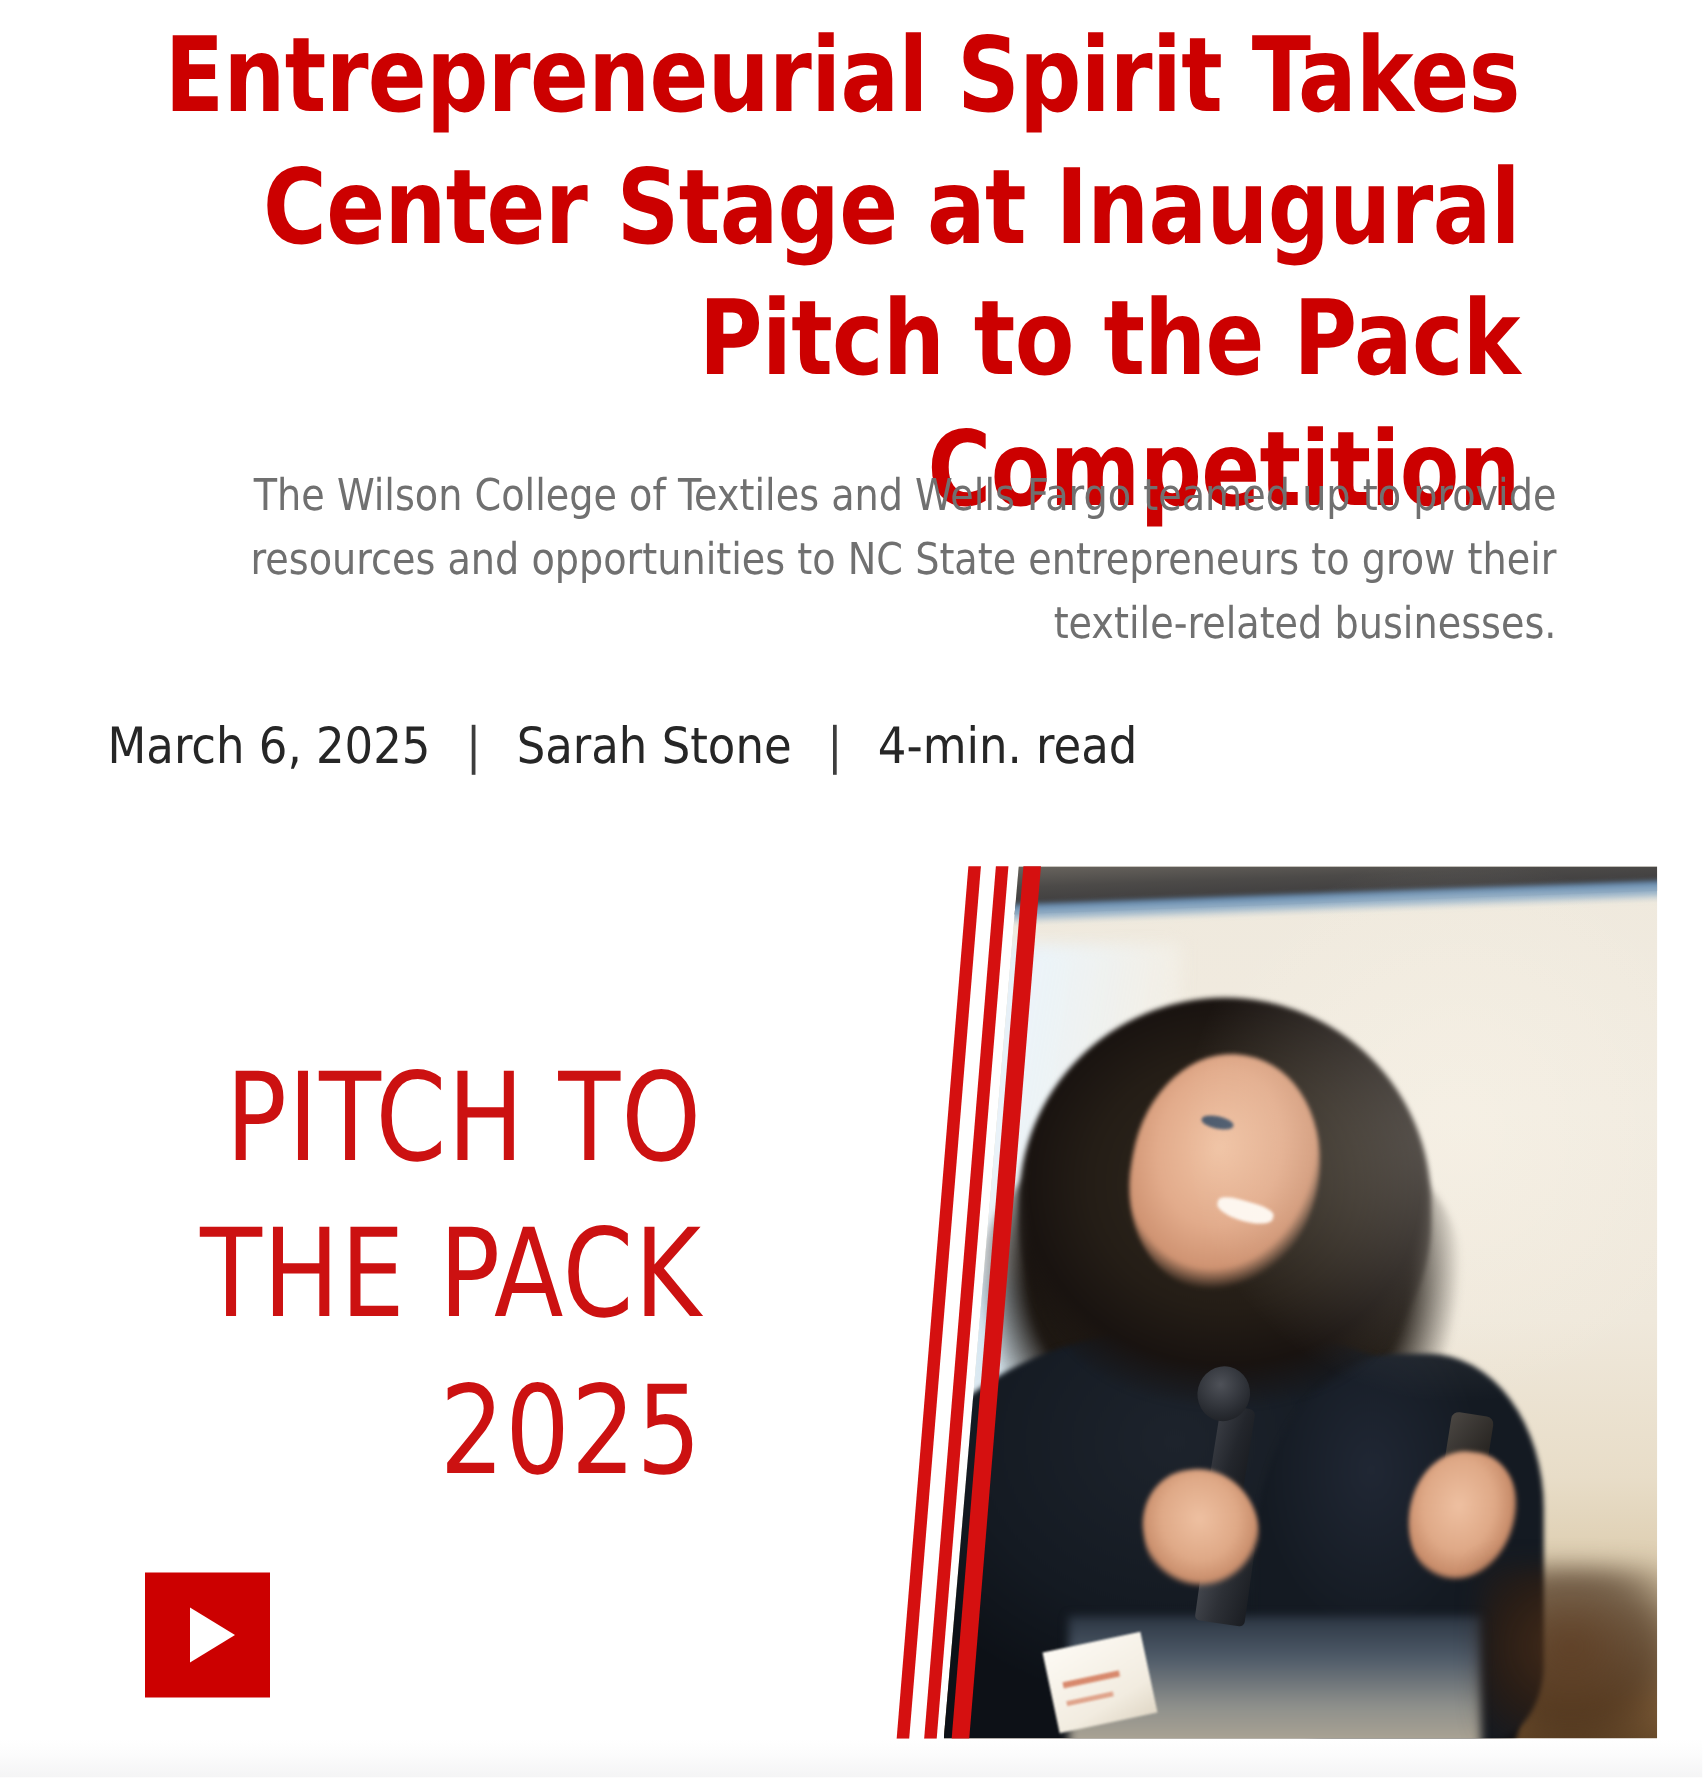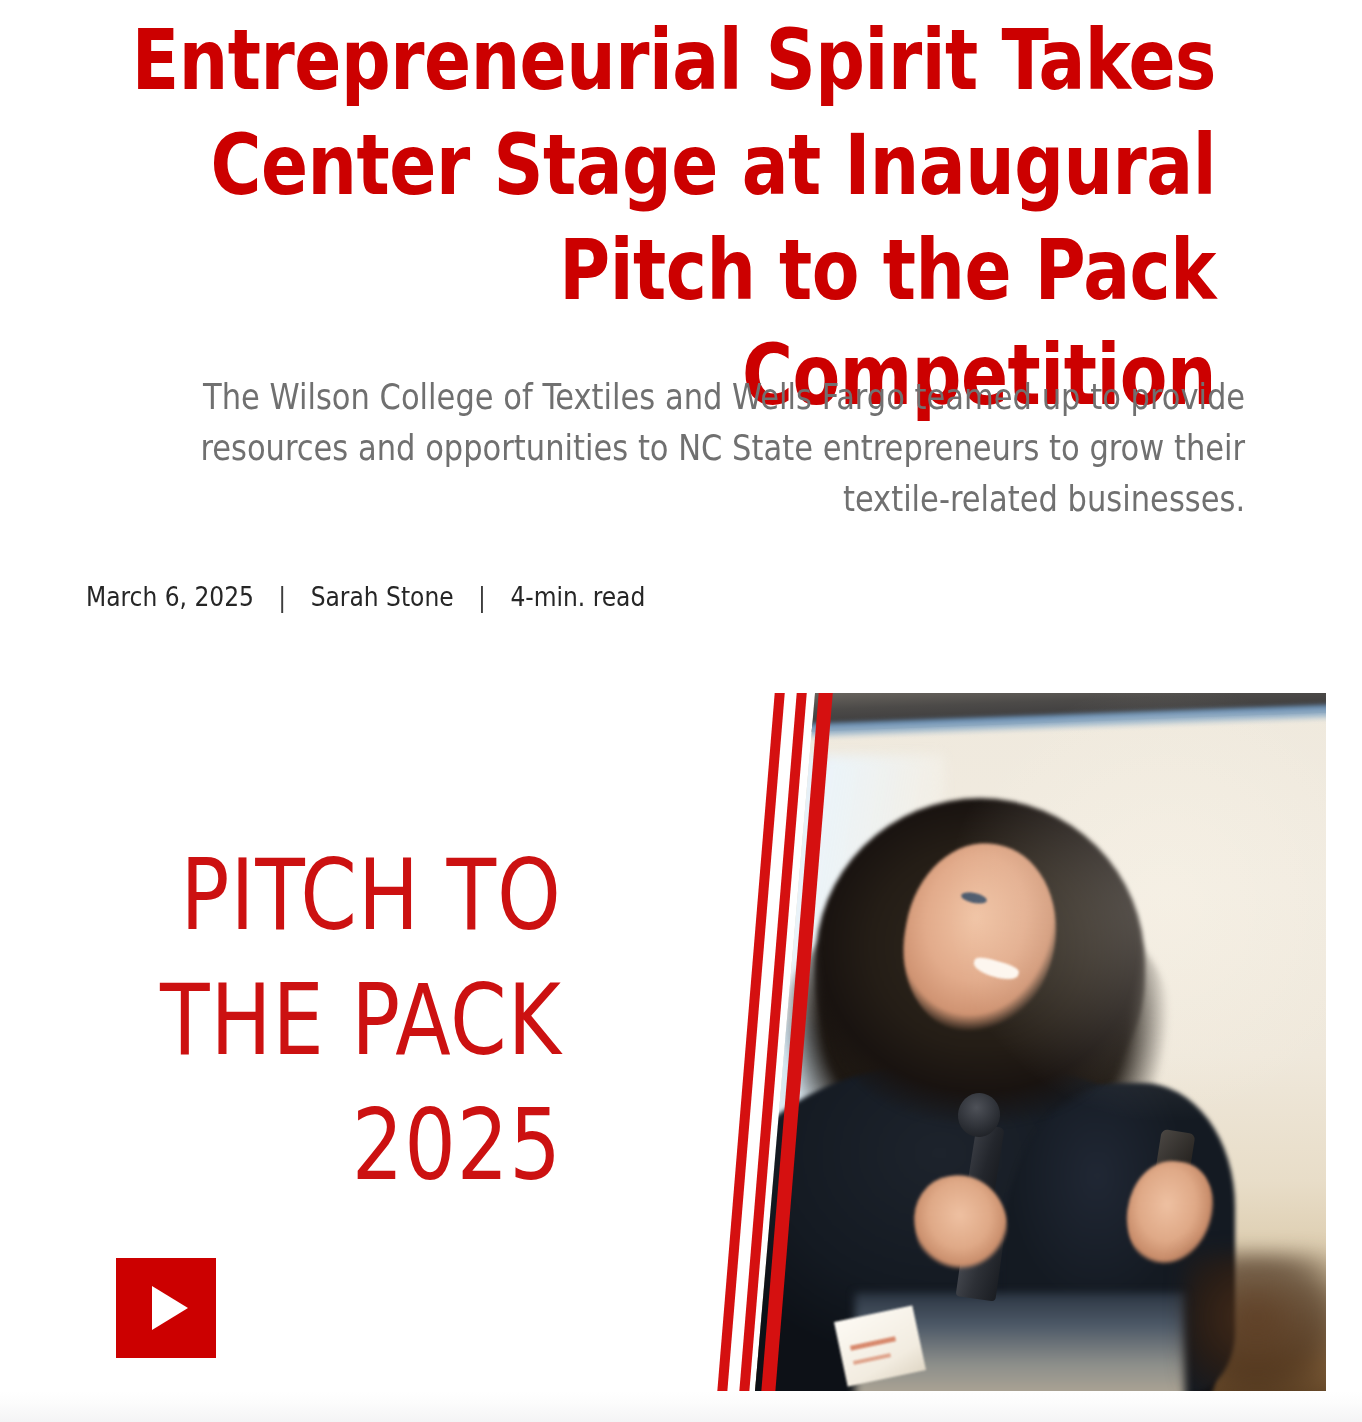--- a/index.html
+++ b/index.html
@@ -55,21 +55,21 @@
     transform: scaleX(0.97);
     transform-origin: left top;
   }
 
   .byline {
     position: absolute;
     left: 0px;
     top: 578px;
     color: #262626;
     font-family: "Liberation Sans Narrow", "DejaVu Sans Condensed", "Liberation Sans", sans-serif;
-    font-size: 26px;
+    font-size: 40px;
     line-height: 38px;
     font-weight: 400;
     white-space: nowrap;
   }
   .byline .sep {
     display: inline-block;
     padding: 0 17px;
     color: #3d3d3d;
   }
 

